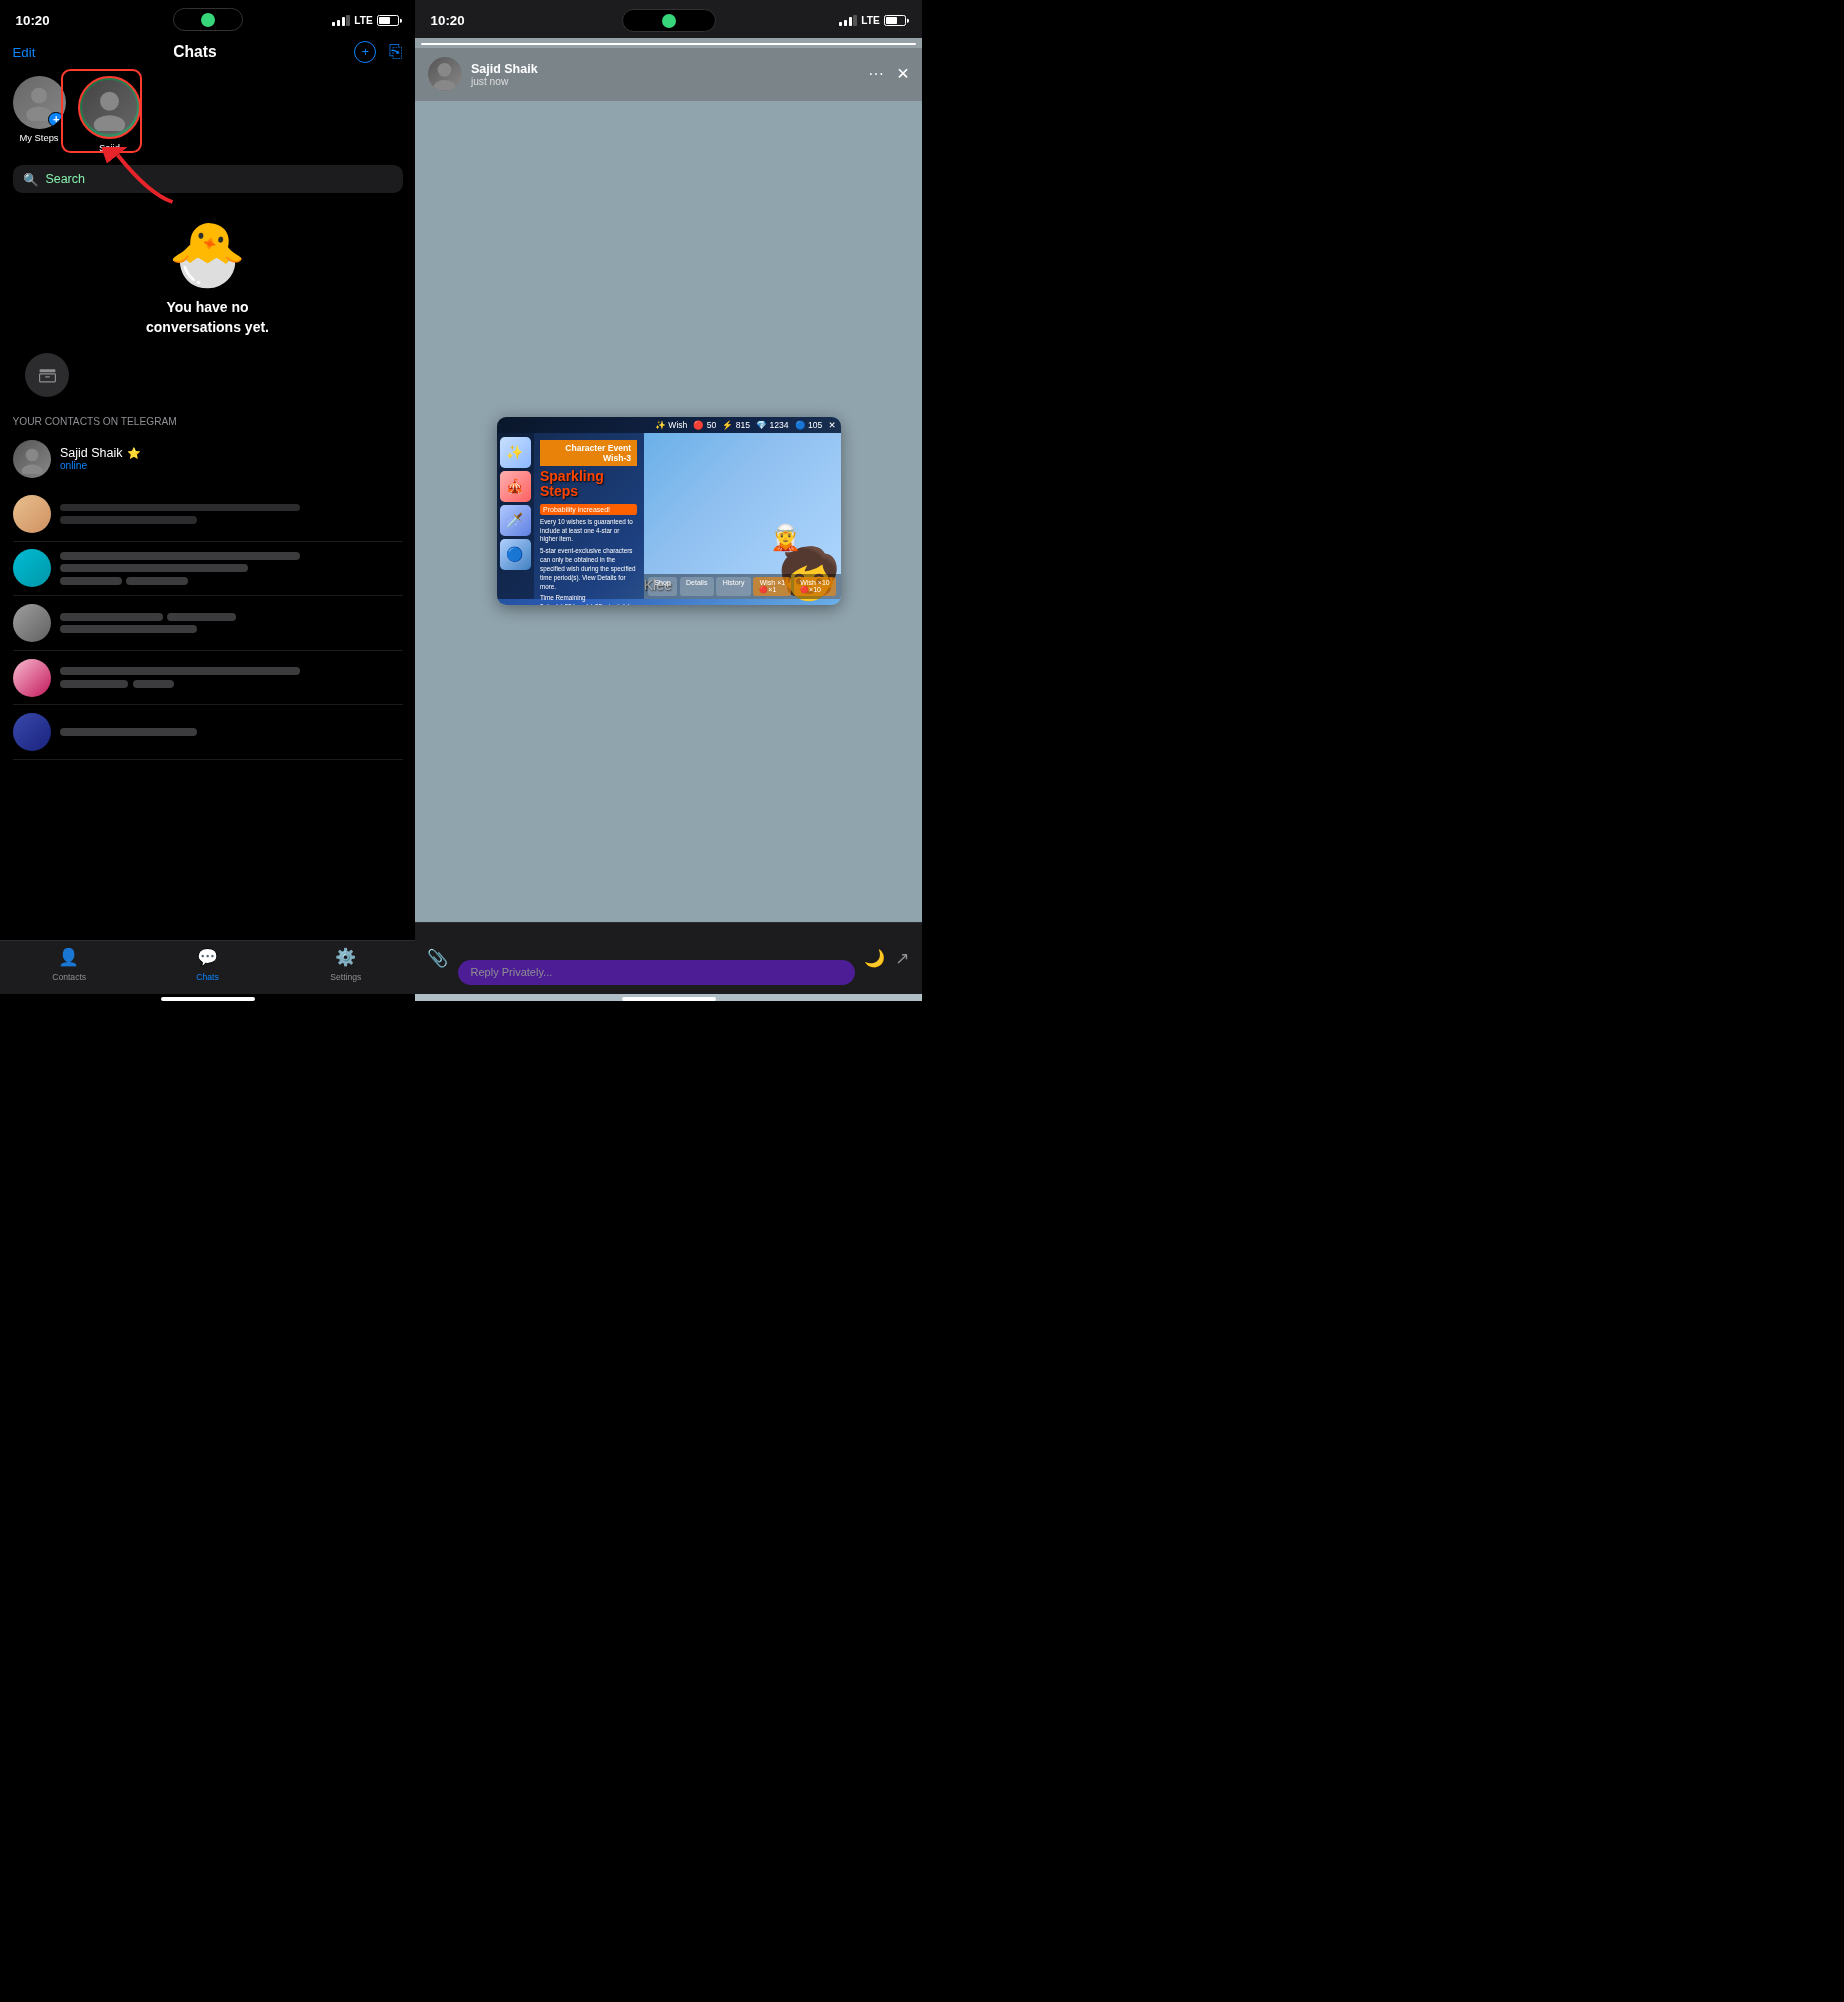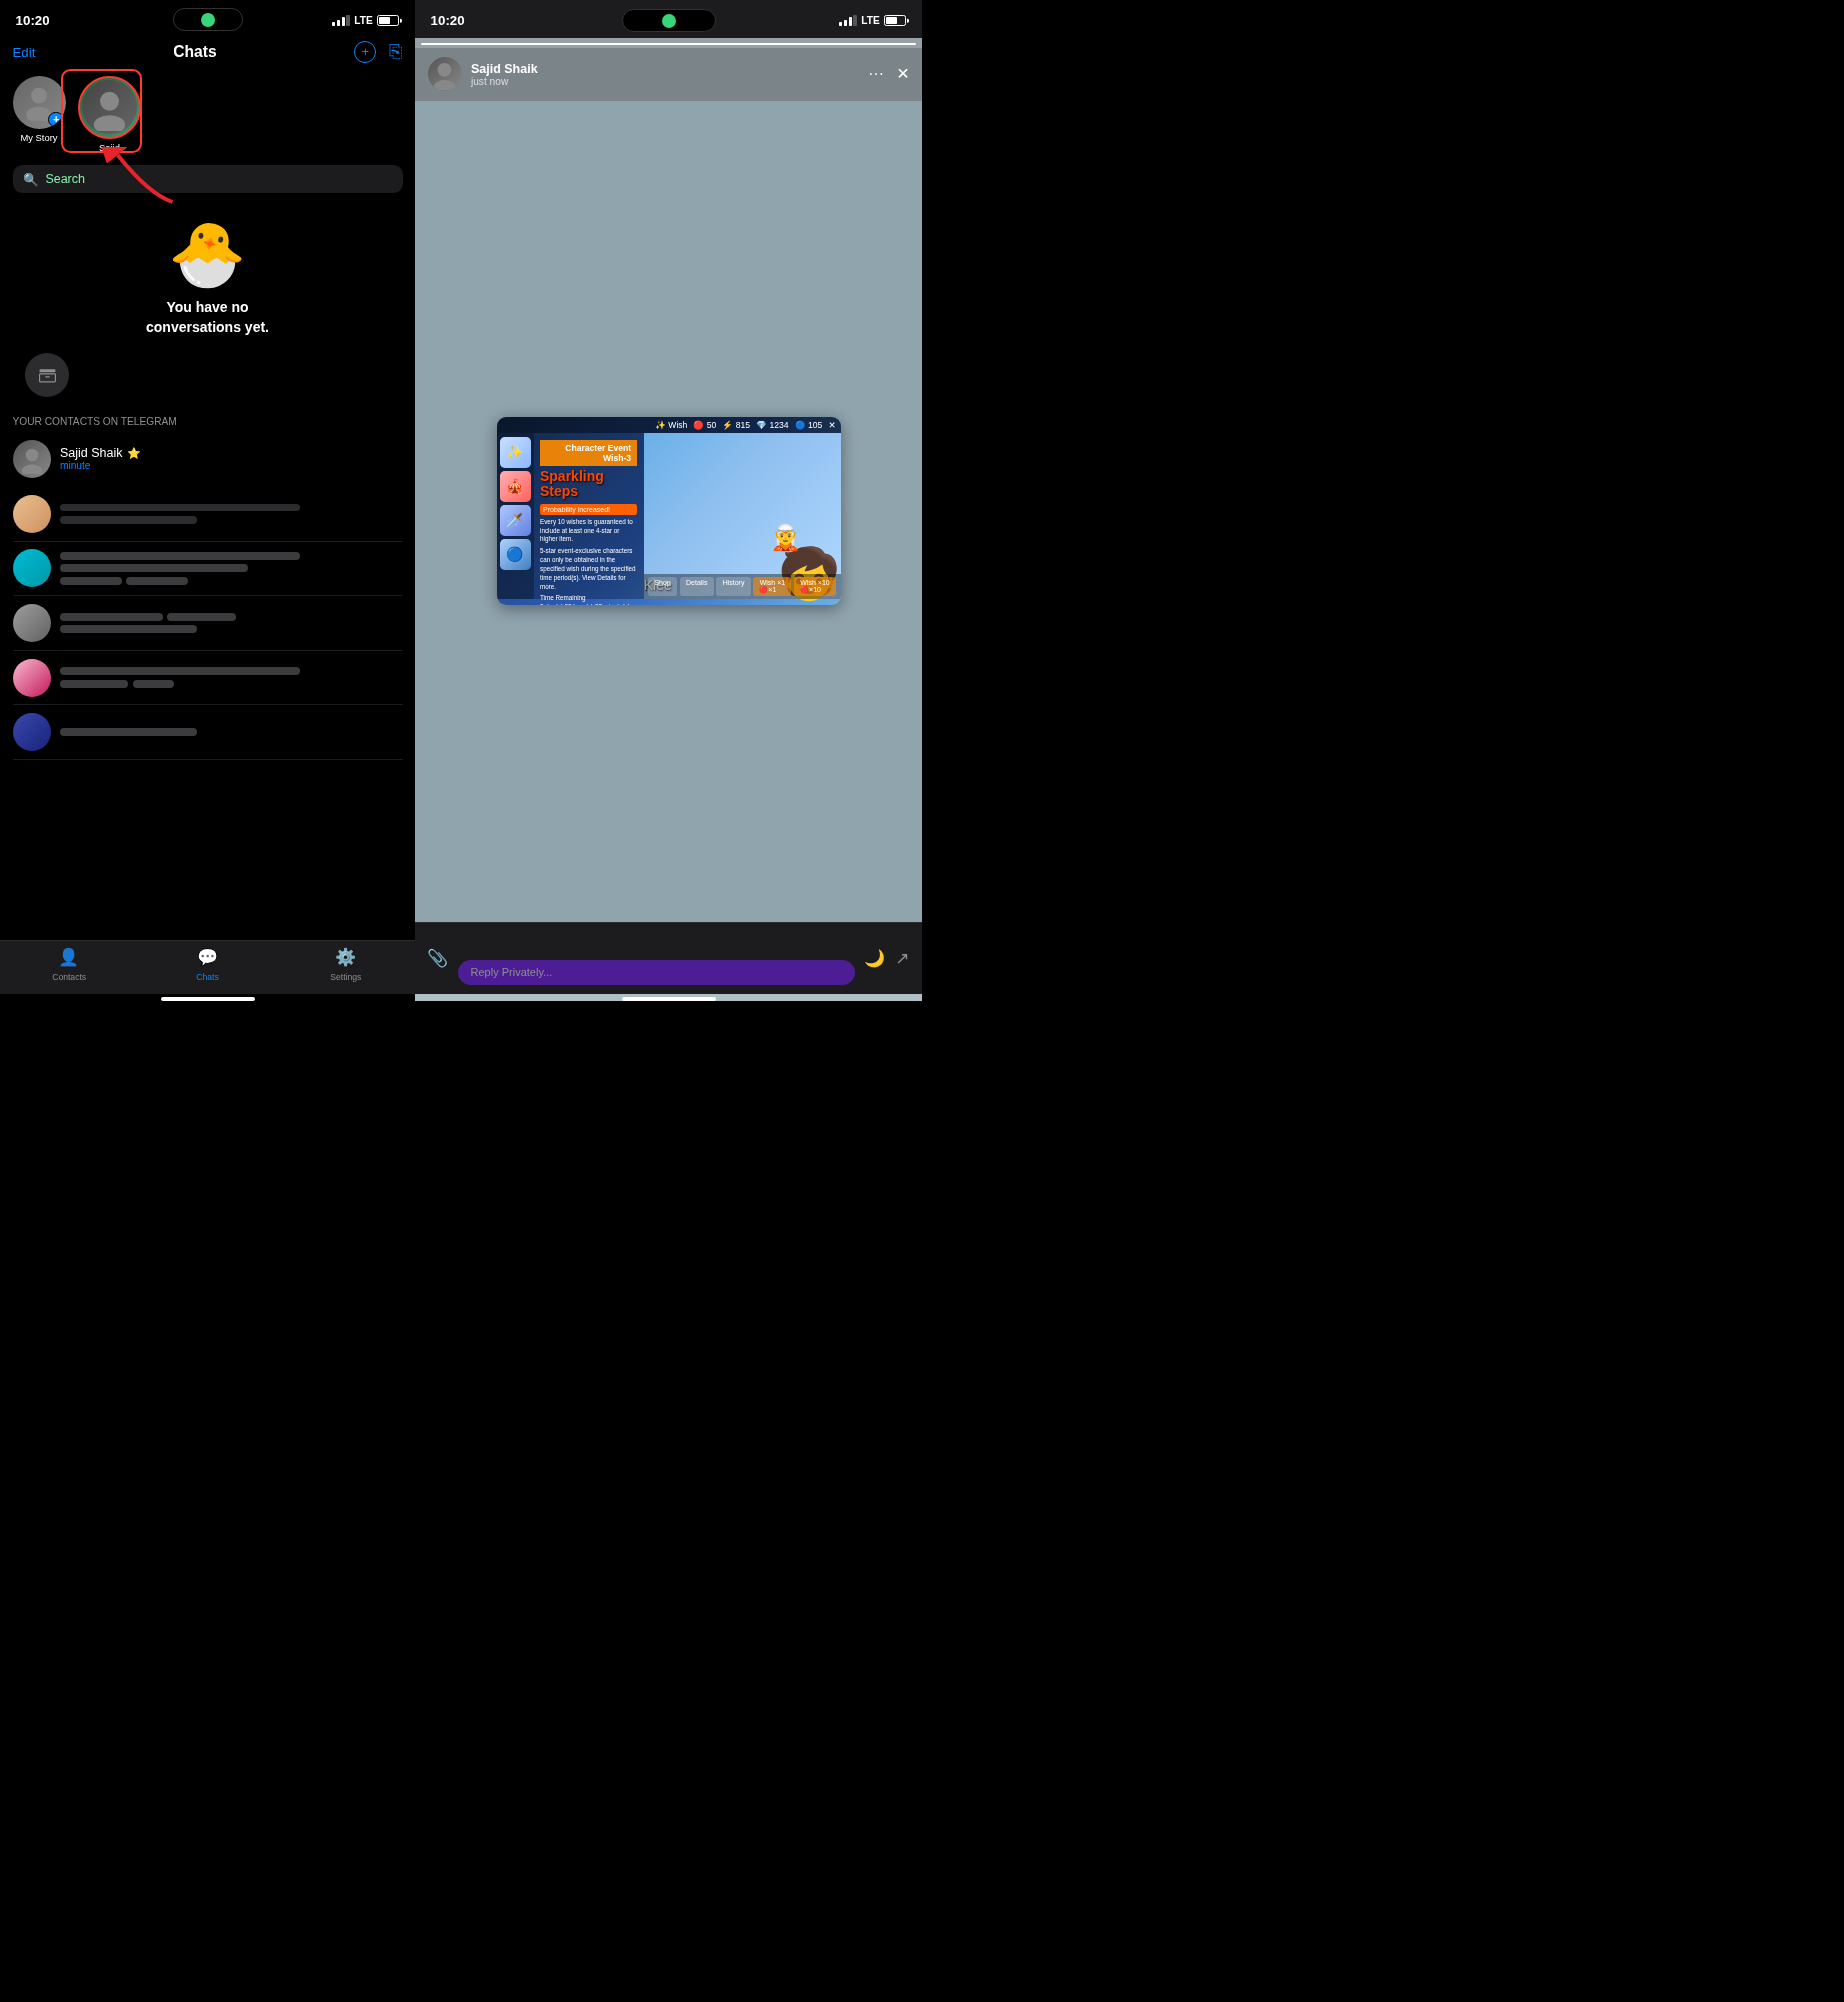--- a/index.html
+++ b/index.html
@@ -588,21 +588,21 @@
       <div class="my-story-avatar">
         <div class="my-story-avatar-inner">
 
           <svg width="38" height="38" viewBox="0 0 48 48">
             <circle cx="24" cy="16" r="10" fill="#888"></circle>
             <ellipse cx="24" cy="40" rx="16" ry="10" fill="#888"></ellipse>
           </svg>
         </div>
         <div class="add-badge">+</div>
       </div>
-      <span class="story-label">My Story</span>
+      <span class="story-label">My Steps</span>
     </div>
 
     <div class="story-item" style="position:relative;">
       <div style="width:63px;height:63px;border-radius:50%;background:linear-gradient(135deg,#1a6b3c,#3d9970);padding:2.3px;border:2.3px solid #ff3b30;">
         <div style="width:100%;height:100%;border-radius:50%;background:linear-gradient(135deg,#444,#666);overflow:hidden;display:flex;align-items:center;justify-content:center;">
           <svg width="47" height="47" viewBox="0 0 60 60">
             <circle cx="30" cy="22" r="12" fill="#888"></circle>
             <ellipse cx="30" cy="52" rx="20" ry="12" fill="#888"></ellipse>
           </svg>
         </div>
@@ -649,21 +649,21 @@
         <svg width="30" height="30" viewBox="0 0 38 38">
           <circle cx="19" cy="14" r="8" fill="#888"></circle>
           <ellipse cx="19" cy="34" rx="13" ry="8" fill="#888"></ellipse>
         </svg>
       </div>
       <div class="contact-info">
         <div class="contact-name">
           <span>Sajid Shaik</span>
           <span class="star-badge">⭐</span>
         </div>
-        <div class="contact-status">minute</div>
+        <div class="contact-status">online</div>
       </div>
     </div>
   </div>
 
   <div class="blurred-rows">
 
     <div class="blurred-row">
       <div class="blur-avatar" style="background:linear-gradient(135deg,#e8c090,#d09060);"></div>
       <div class="blur-content">
         <div class="blur-line blur-line-long"></div>

